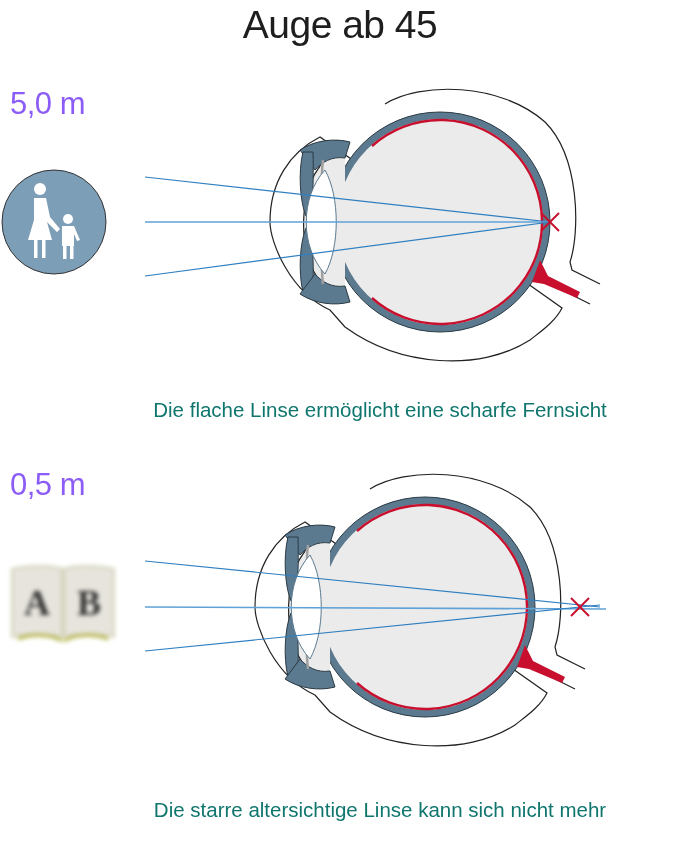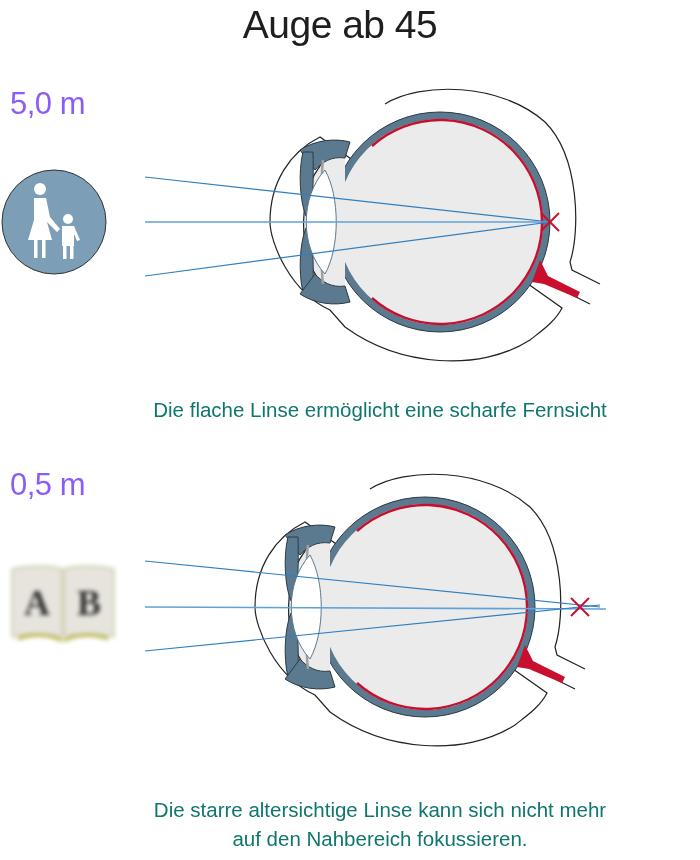--- a/index.html
+++ b/index.html
@@ -101,14 +101,13 @@
   <text x="29" y="52" text-anchor="middle" font-size="36" font-weight="bold" fill="#333" font-family="'Liberation Serif', serif">A</text>
   <text x="81" y="52" text-anchor="middle" font-size="36" font-weight="bold" fill="#333" font-family="'Liberation Serif', serif">B</text>
 </svg>
 
 <div class="caption" style="top:395px;">
   <div>Die flache Linse ermöglicht eine scharfe Fernsicht</div>
 </div>
 
 <div class="caption" style="top:779px;margin-top:16px;">
   <div>Die starre altersichtige Linse kann sich nicht mehr</div>
-  <div>auf den Nahbereich fokussieren.</div>
 </div>
 
 </body></html>

